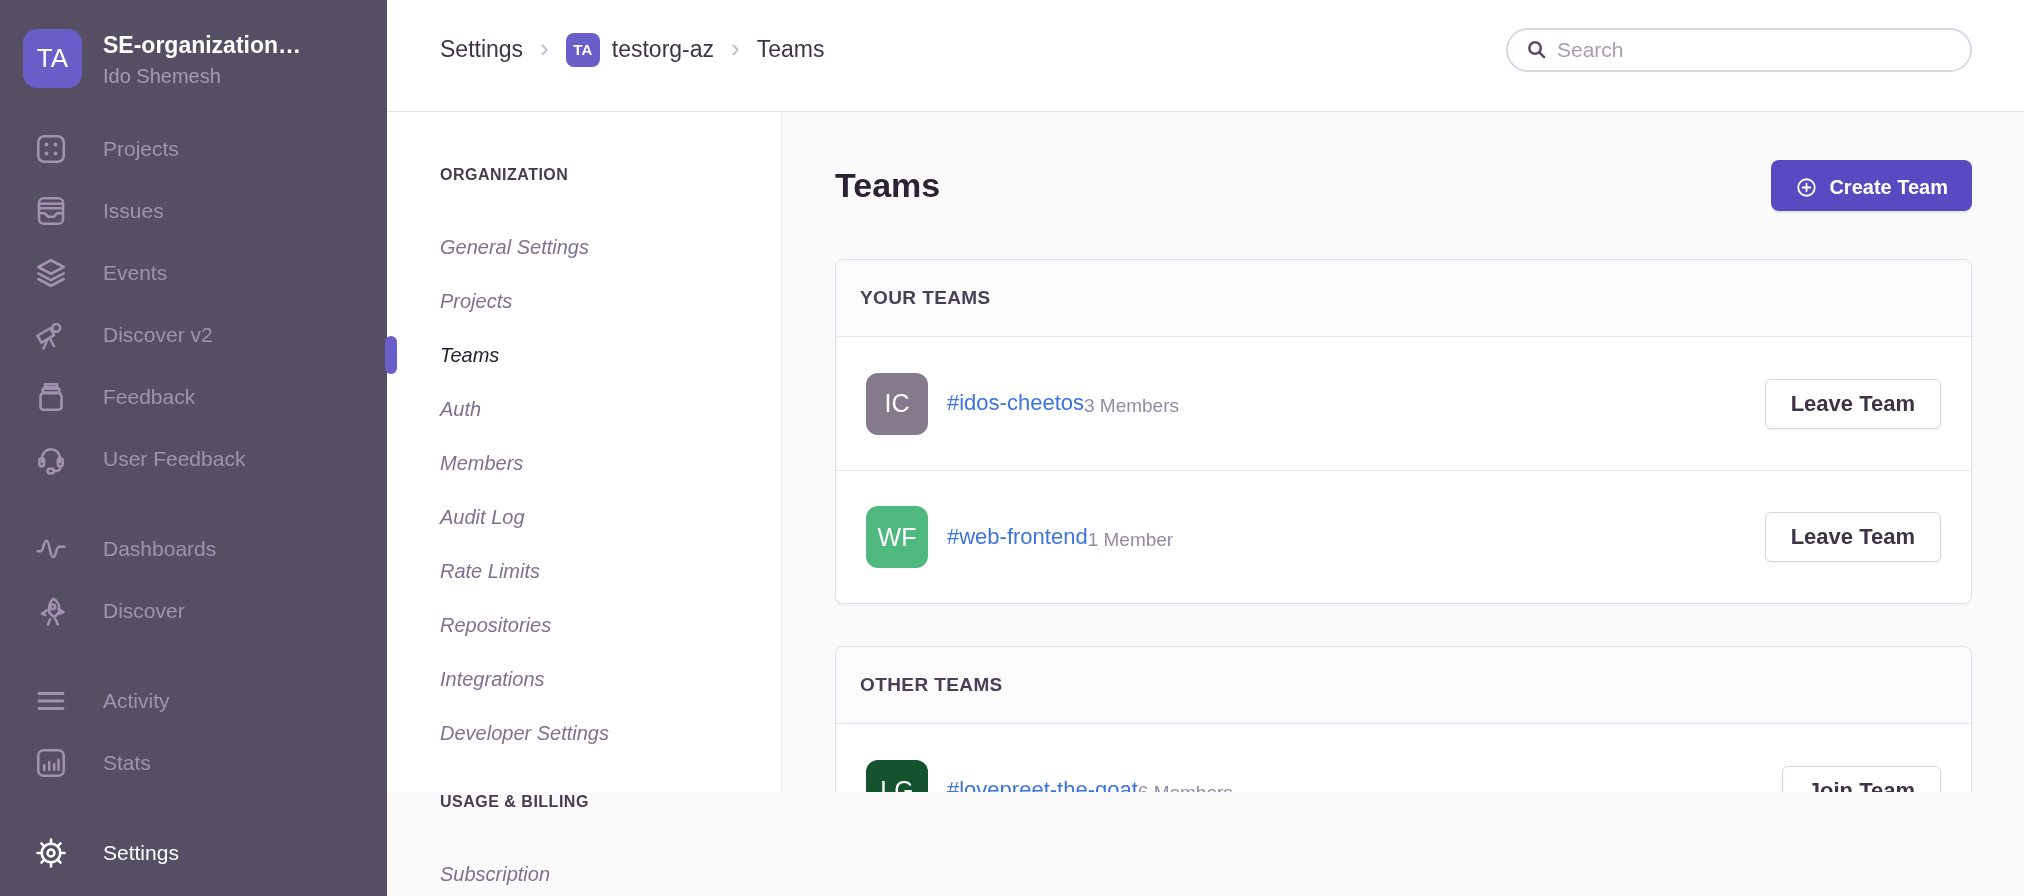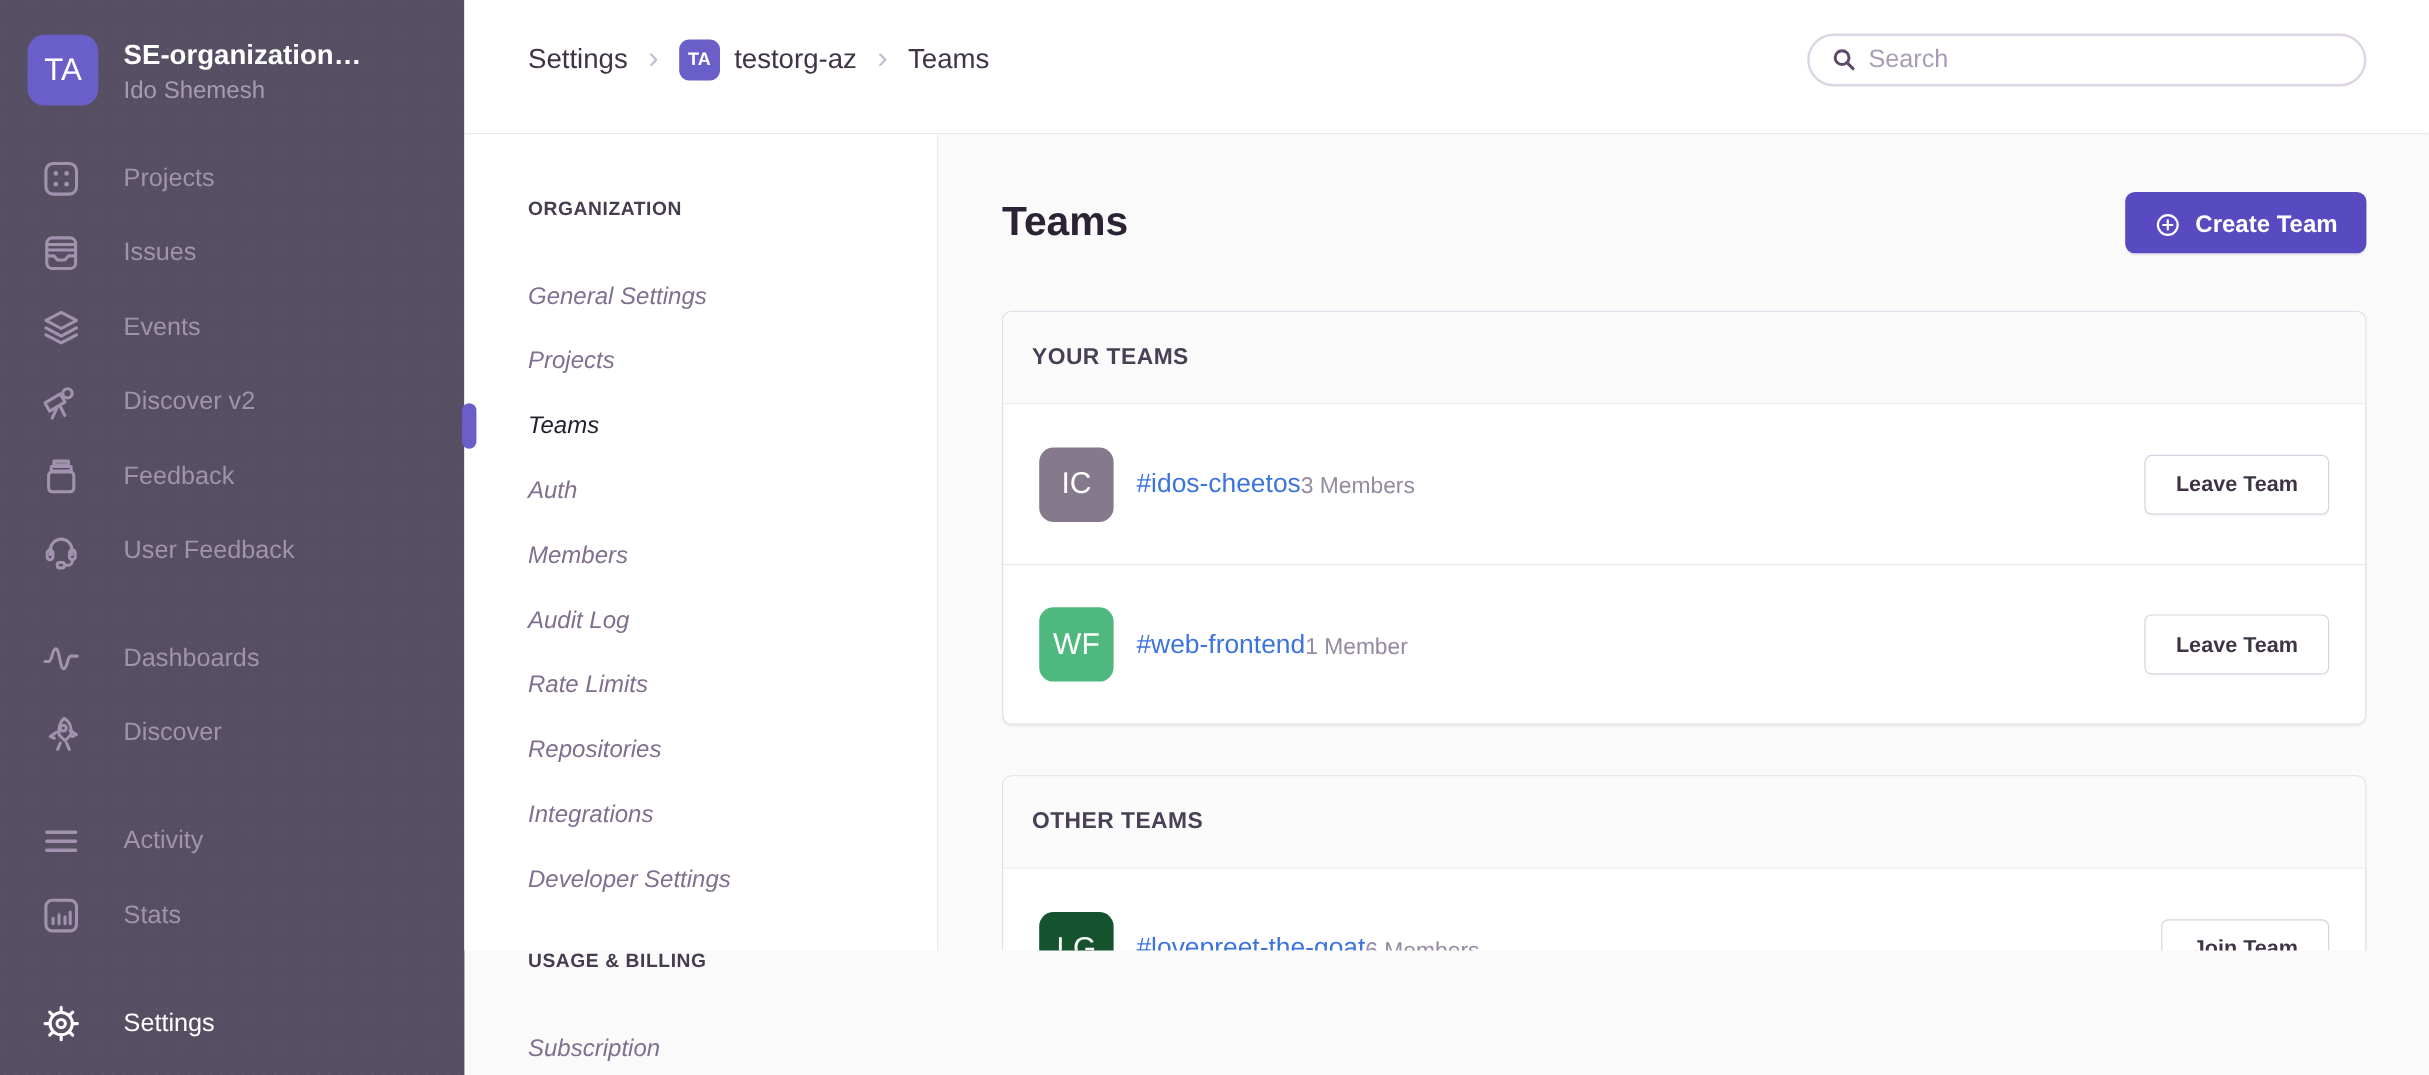--- a/index.html
+++ b/index.html
@@ -105,21 +105,21 @@
   .team-row + .team-row { border-top:1px solid #ebe6f0; }
   .team-avatar {
     width:62px; height:62px; border-radius:12px; color:#fff; font-size:25px;
     display:flex; align-items:center; justify-content:center; margin-right:19px; flex:0 0 62px;
   }
   .team-info { display:flex; flex-direction:row; }
   .team-name { font-size:22px; color:#3d74db; text-decoration:none; cursor:pointer; }
   .team-members { font-size:19px; color:#958aa3; margin-top:5px; }
   .row-action {
     margin-left:auto; background:#fff; border:1px solid #d9d2e2; border-radius:6px;
-    height:50px; padding:0 25px; font-size:18px; font-weight:700; color:#3e3446;
+    height:50px; padding:0 25px; font-size:22px; font-weight:700; color:#3e3446;
     cursor:pointer; font-family:"Liberation Sans", sans-serif;
     box-shadow:0 2px 0 rgba(45,20,62,0.03);
   }
   .partial-row { border-top:1px solid #ebe6f0; padding:31px 30px 0; display:flex; align-items:flex-start; }
 </style>
 </head>
 <body>
 
 <div class="app">
 

